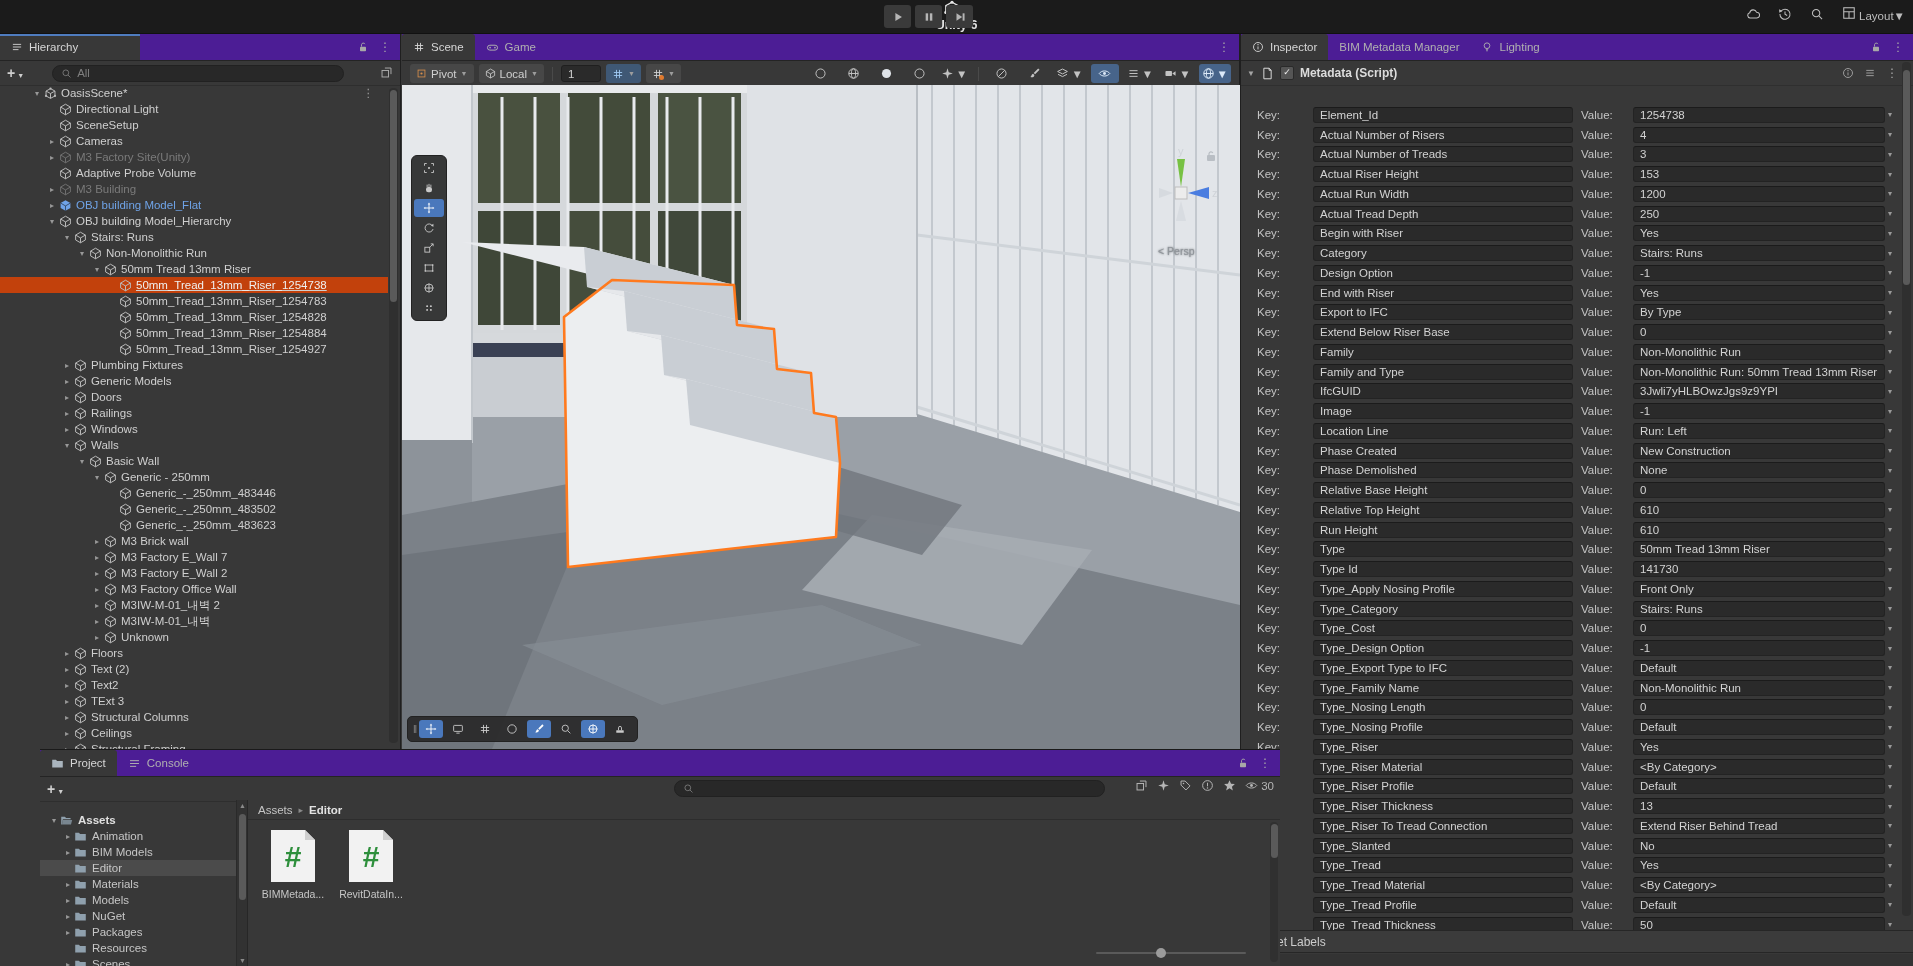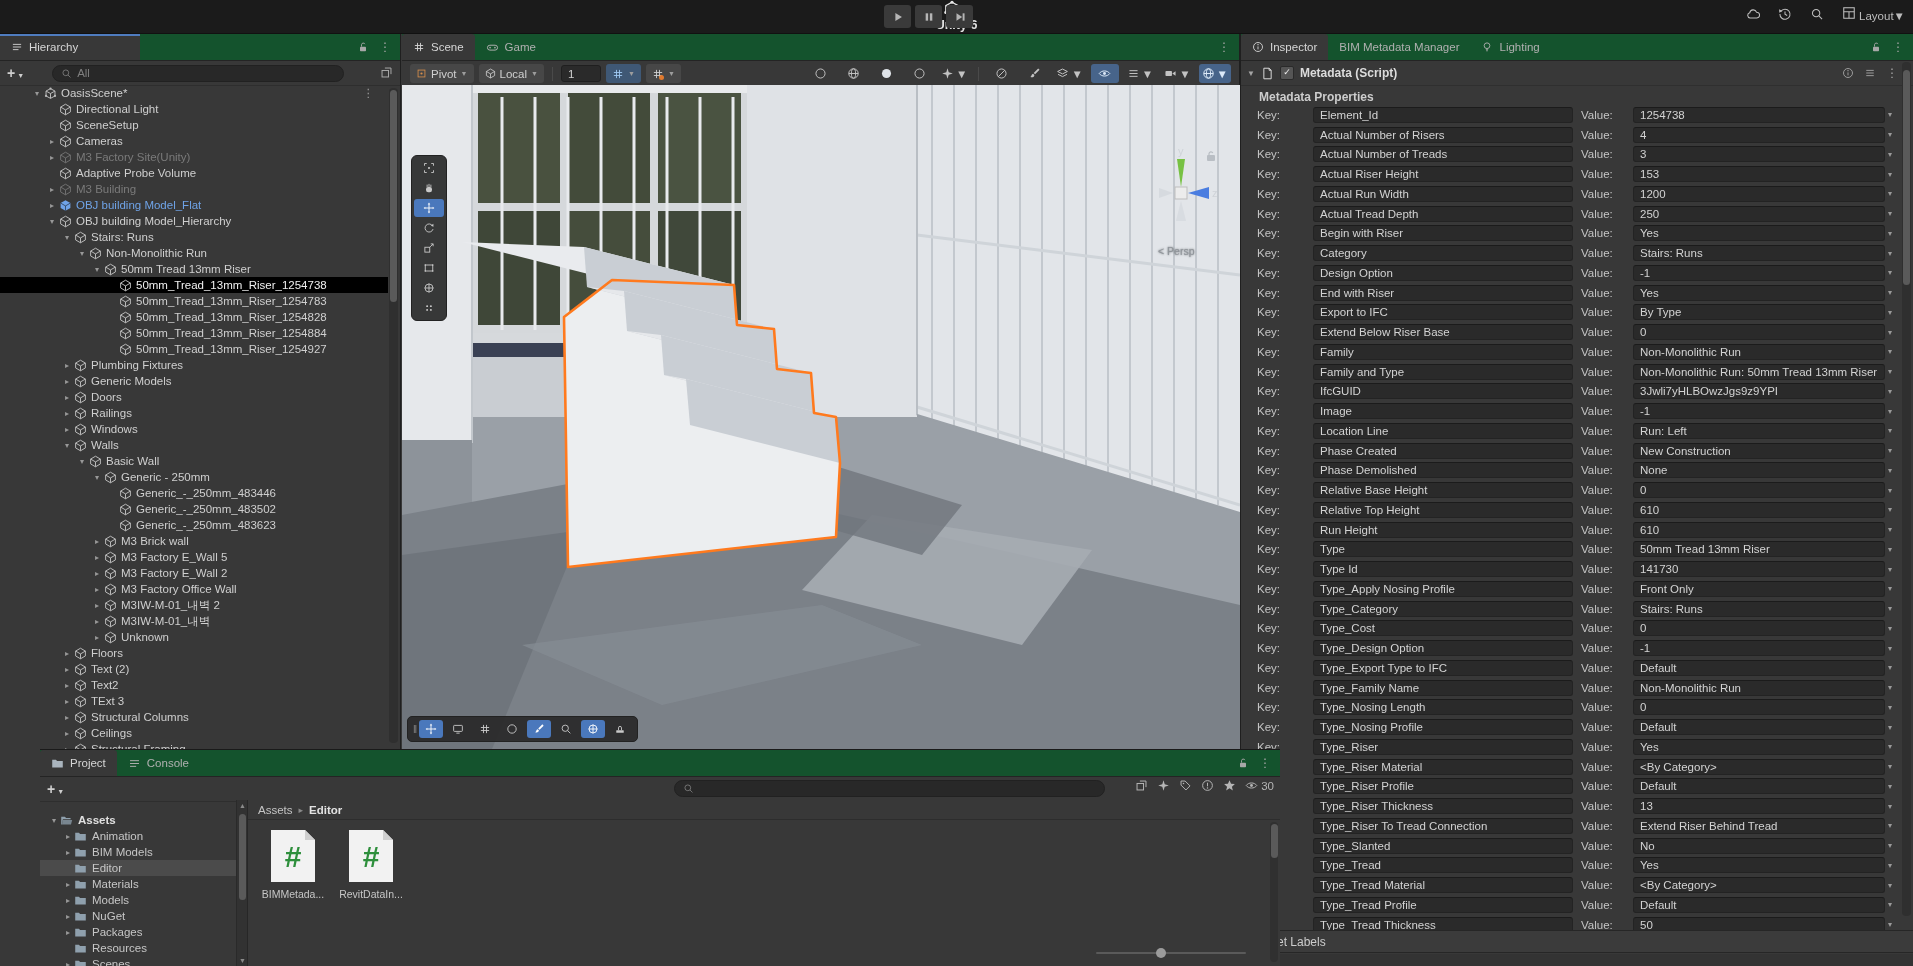--- a/index.html
+++ b/index.html
@@ -17,38 +17,38 @@
   #menubar{left:0;top:0;width:1913px;height:34px;background:#1b1b1b;display:flex;align-items:center;padding:0 10px;box-sizing:border-box;border-bottom:1px solid #111;flex-direction:column;}
   #menubar .mitem{display:flex;align-items:center;gap:6px;margin-right:22px;color:#c2c2c2;}
   #menubar .caret{font-size:8px;color:#9a9a9a;}
   .apptitle{font-weight:bold;font-size:12.5px;color:#e2e2e2;}
   .msep{color:#4a4a4a;margin:0 14px 0 2px;}
   #playbar{left:884px;top:5px;display:flex;gap:4px;}
   .pbtn{width:27px;height:23px;background:#3a3a3a;border-radius:3px;display:flex;align-items:center;justify-content:center;color:#b5b5b5;}
   #topright{right:8px;top:0;height:28px;display:flex;align-items:center;gap:18px;color:#bdbdbd;}
   
   .panel{background:#383838;box-sizing:border-box;}
-  .tabstrip{height:26px;background:#14532d;border-bottom:1px solid #242424;display:flex;align-items:stretch;}
+  .tabstrip{height:26px;background:#4c1d95;border-bottom:1px solid #242424;display:flex;align-items:stretch;}
   .tab{display:flex;align-items:center;gap:6px;padding:0 11px;color:#b0b0b0;font-size:11.5px;position:relative;}
   .tab.active{background:#383838;color:#d6d6d6;border-radius:3px 3px 0 0;}
   .tab.active.focused::before{content:"";position:absolute;left:0;right:0;top:0;height:2px;background:#4f7cbf;}
   .striptools{margin-left:auto;display:flex;align-items:center;gap:10px;padding:0 8px;color:#a8a8a8;}
   .kebab{color:#a8a8a8;font-size:12px;letter-spacing:1px;}
   
   #hierarchy{left:0;top:34px;width:401px;height:715px;border-right:1px solid #1f1f1f;}
   .minitoolbar{height:24px;display:flex;align-items:center;padding:0 7px;border-bottom:1px solid #2e2e2e;}
   .plus{font-size:14px;color:#cfcfcf;font-weight:bold;}
   .plus .caret{font-size:7px;margin-left:2px;}
   .searchfield{height:17px;background:#282828;border:1px solid #212121;border-radius:9px;display:flex;align-items:center;gap:5px;padding:0 8px;color:#7f7f7f;box-sizing:border-box;}
   #hiersearch{margin-left:28px;width:292px;}
   #hiertree{position:absolute;left:0;top:51px;width:388px;height:664px;overflow:hidden;}
   .trow{height:16px;display:flex;align-items:center;white-space:nowrap;color:#cfcfcf;position:relative;}
   .trow .arr{width:14px;font-size:8px;color:#989898;text-align:center;flex:none;}
   svg.tic{width:13px;height:13px;margin-right:4px;flex:none;color:#bcbcbc;}
-  .trow.sel{background:#000000;}
+  .trow.sel{background:#c2410c;text-decoration:underline;}
   .trow.sel .tlb{color:#f0f0f0;}
   .trow.dis{color:#7a7a7a;}
   .trow.dis .tic{color:#707070;}
   .trow.pf .tlb{color:#6fa3e7;}
   .trow.pf .tic{color:#6fa3e7;}
   .rowkebab{position:absolute;right:14px;color:#9a9a9a;}
   .vscroll{position:absolute;width:9px;background:#2f2f2f;border-radius:4px;}
   .vthumb{position:absolute;left:1px;width:7px;background:#5a5a5a;border-radius:4px;}
   
   #scene{left:402px;top:34px;width:838px;height:715px;border-right:1px solid #1f1f1f;}
@@ -603,21 +603,21 @@
         <svg class="tic">
           <use href="#i-cube"></use>
         </svg>
         <span class="tlb">M3 Brick wall</span>
       </div>
       <div class="trow" style="padding-left:90px">
         <span class="arr">▸</span>
         <svg class="tic">
           <use href="#i-cube"></use>
         </svg>
-        <span class="tlb">M3 Factory E_Wall 5</span>
+        <span class="tlb">M3 Factory E_Wall 7</span>
       </div>
       <div class="trow" style="padding-left:90px">
         <span class="arr">▸</span>
         <svg class="tic">
           <use href="#i-cube"></use>
         </svg>
         <span class="tlb">M3 Factory E_Wall 2</span>
       </div>
       <div class="trow" style="padding-left:90px">
         <span class="arr">▸</span>
@@ -1011,21 +1011,20 @@
     <span class="headicons">
       <svg class="ic" style="width:12px;height:12px">
           <use href="#i-info"></use>
         </svg>
       <svg class="ic" style="width:12px;height:12px">
           <use href="#i-stack"></use>
         </svg>
       <span class="kebab">⋮</span>
     </span>
   </div>
-  <div id="sectitle">Metadata Properties</div>
   <div id="metarows">
       <div class="mrow">
         <span class="mlbl">Key:</span>
         <span class="mfield mkey">Element_Id</span>
         <span class="mlbl mlv">Value:</span>
         <span class="mfield mval">1254738</span>
         <span class="mcaret">▾</span>
       </div>
       <div class="mrow">
         <span class="mlbl">Key:</span>

